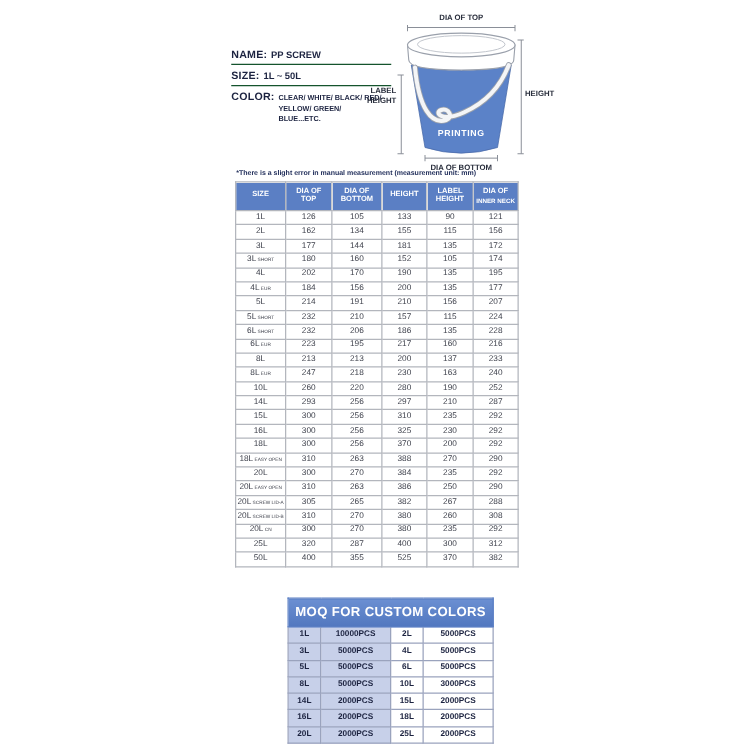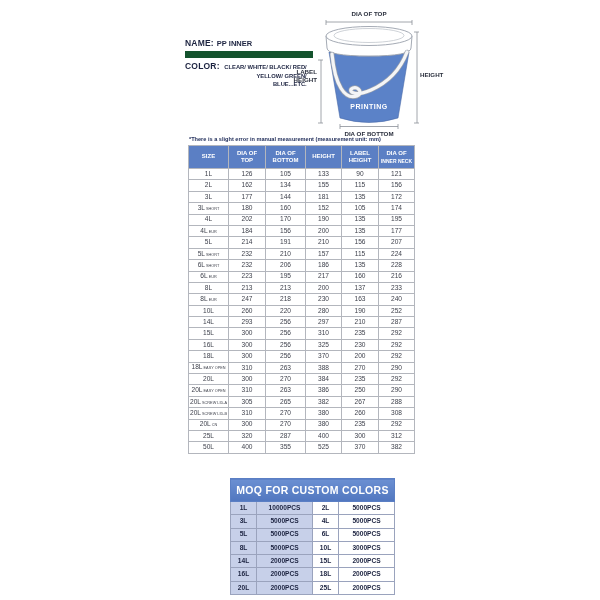--- a/index.html
+++ b/index.html
@@ -1,22 +1,22 @@
 <!DOCTYPE html>
 <html><head>
 <meta charset="utf-8">
 <style>
   html,body{margin:0;padding:0;background:#fff;}
   #canvas{position:relative;width:600px;height:600px;background:#ffffff;overflow:hidden;
     font-family:"Liberation Sans",sans-serif;color:#1c2340;}
 
   
   #info{position:absolute;left:185px;top:35px;width:128px;}
-  .info-row{border-bottom:7px solid #14532d;padding:3px 0 3px 0;display:flex;align-items:baseline;flex-wrap:wrap;}
-  .info-row.last{border-bottom:none;text-align:right;}
+  .info-row{border-bottom:1px solid #14532d;padding:3px 0 3px 0;display:flex;align-items:baseline;flex-wrap:wrap;}
+  .info-row.last{border-bottom:none;}
   .info-label{font-weight:bold;font-size:8.5px;letter-spacing:.2px;white-space:nowrap;margin-right:3px;}
   .info-value{font-weight:bold;font-size:7.5px;white-space:nowrap;}
   .info-value.small{font-size:5.8px;font-weight:bold;}
   .info-value.wrap{white-space:normal;line-height:1.5;width:84px;}
 
   
   #diagram{position:absolute;left:293px;top:8px;width:152px;height:130px;}
   #diagram svg{display:block;}
 
   
@@ -42,21 +42,25 @@
   #moq td.plain{background:#ffffff;}
 </style>
 </head>
 <body>
 
 <div id="canvas">
 
   <div id="info">
     <div class="info-row">
       <span class="info-label">NAME:</span>
-      <span class="info-value">PP INNER</span>
+      <span class="info-value">PP SCREW</span>
+    </div>
+    <div class="info-row">
+      <span class="info-label">SIZE:</span>
+      <span class="info-value">1L ~ 50L</span>
     </div>
     <div class="info-row last">
       <span class="info-label">COLOR:</span>
       <span class="info-value small wrap">CLEAR/ WHITE/ BLACK/ RED/ YELLOW/ GREEN/ BLUE...ETC.</span>
     </div>
   </div>
 
   <div id="diagram">
     <svg width="152" height="130" viewBox="0 0 152 130">
 

